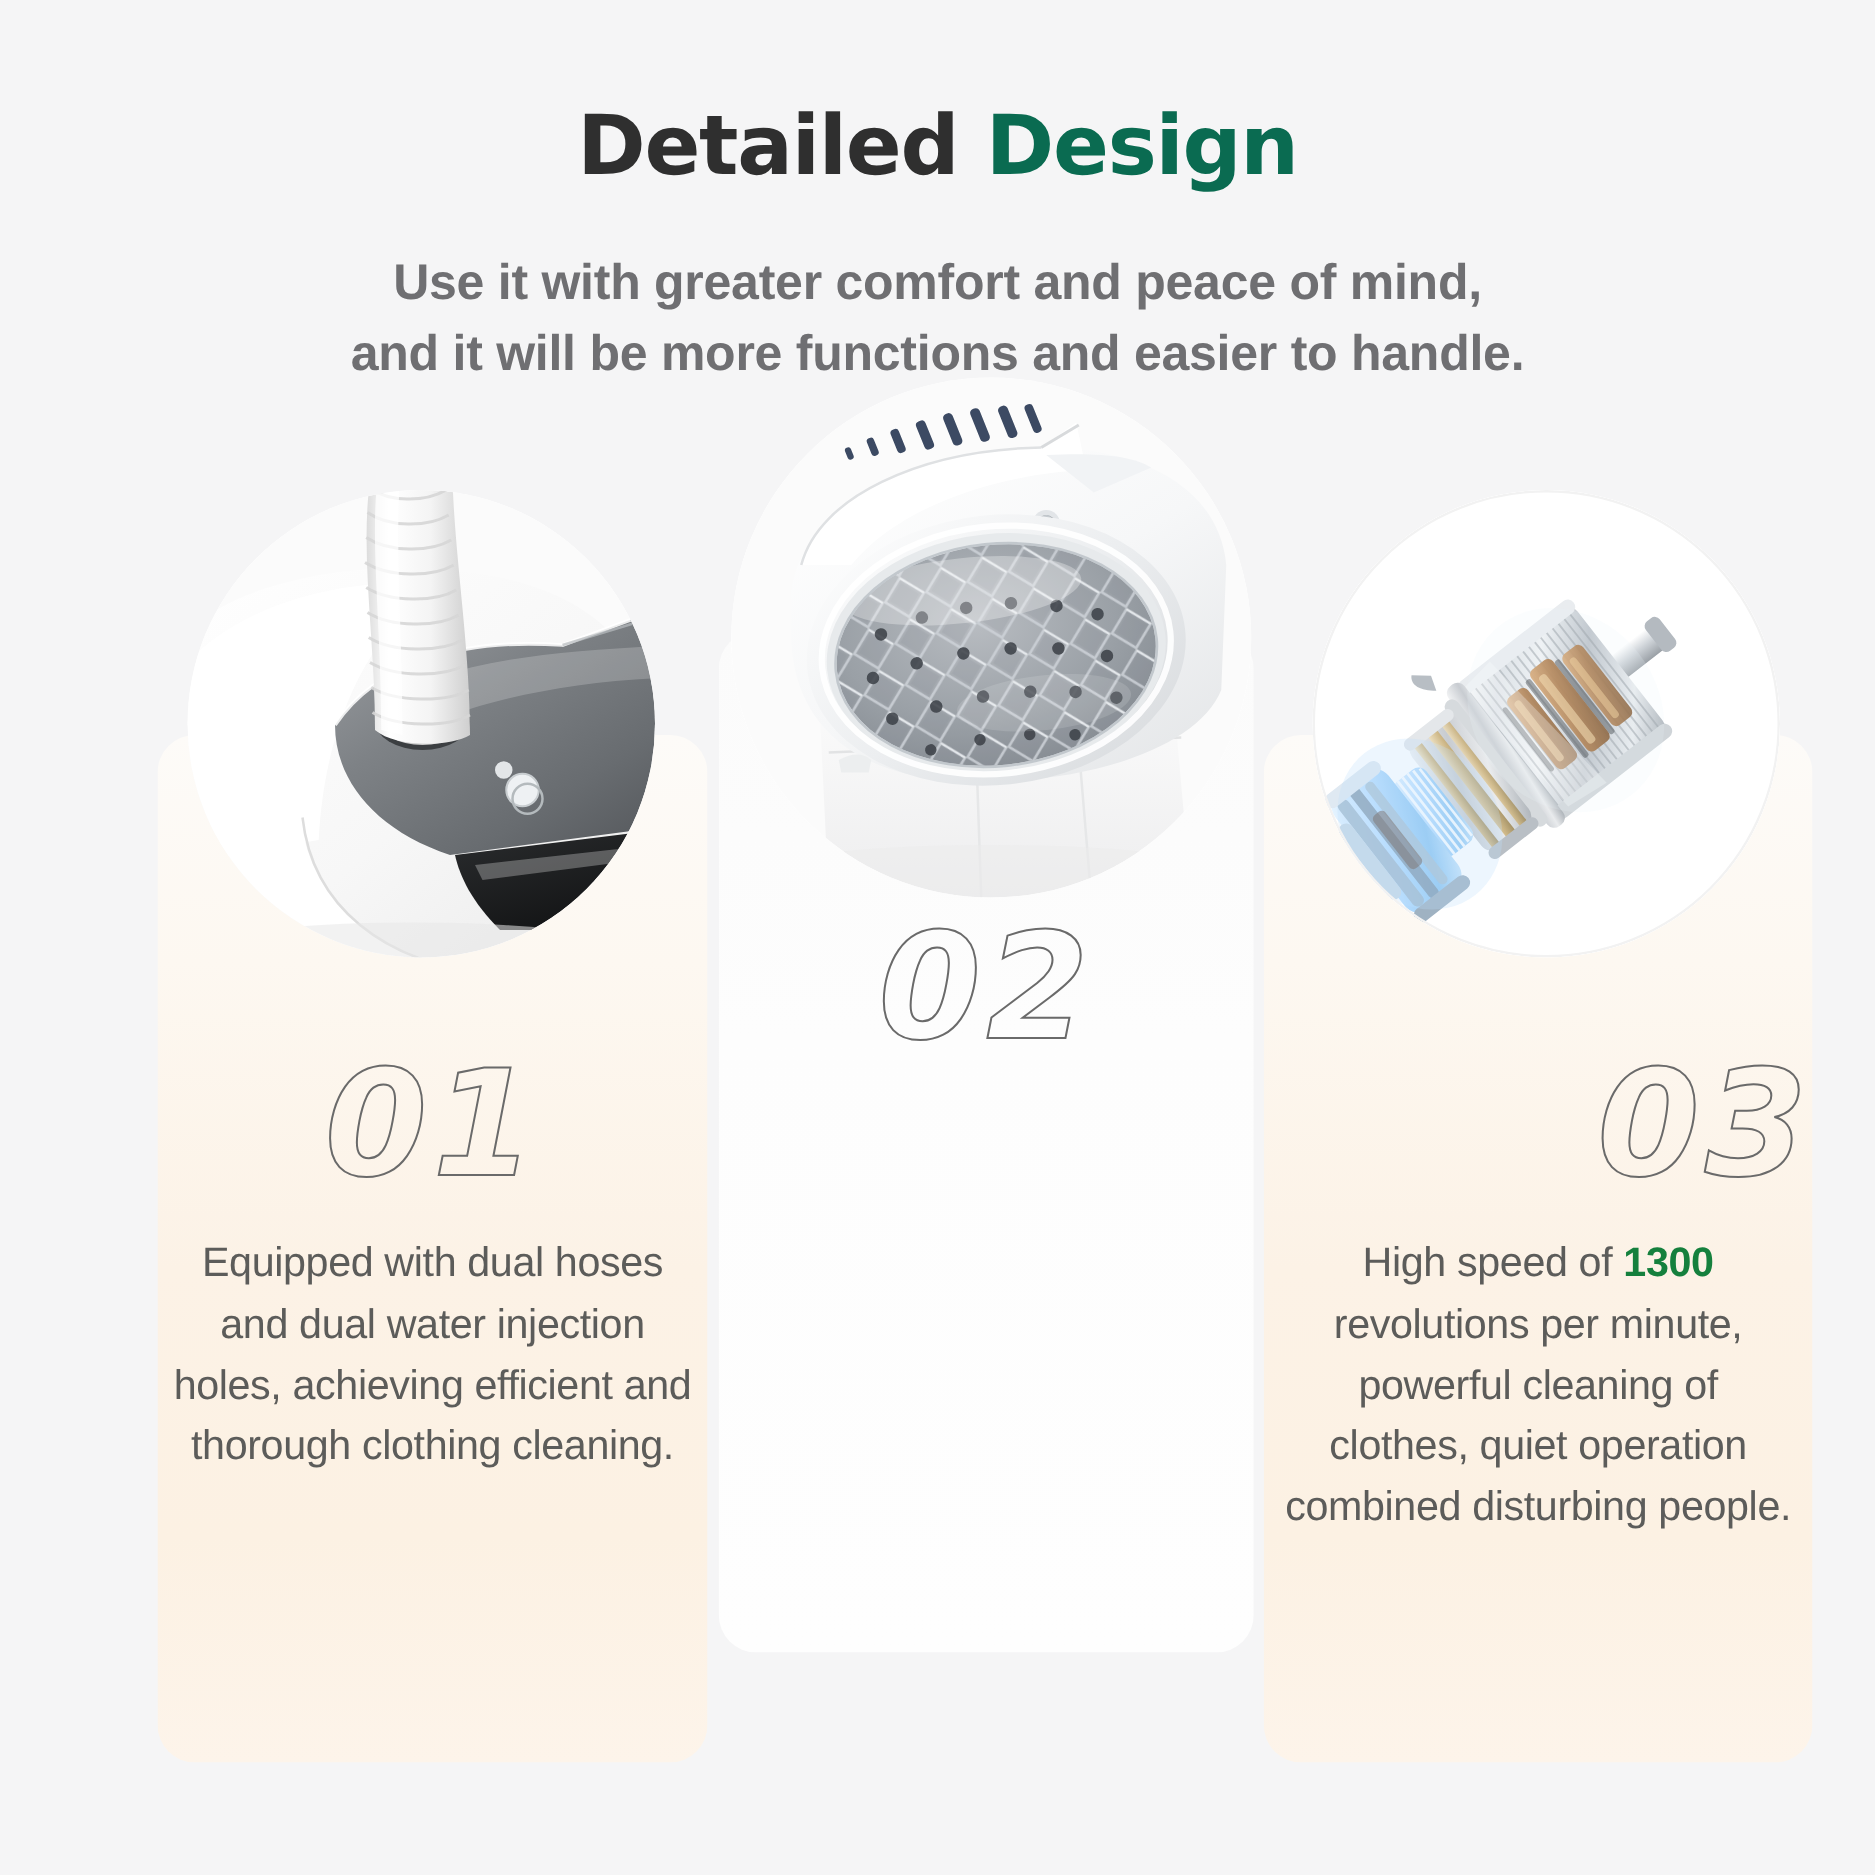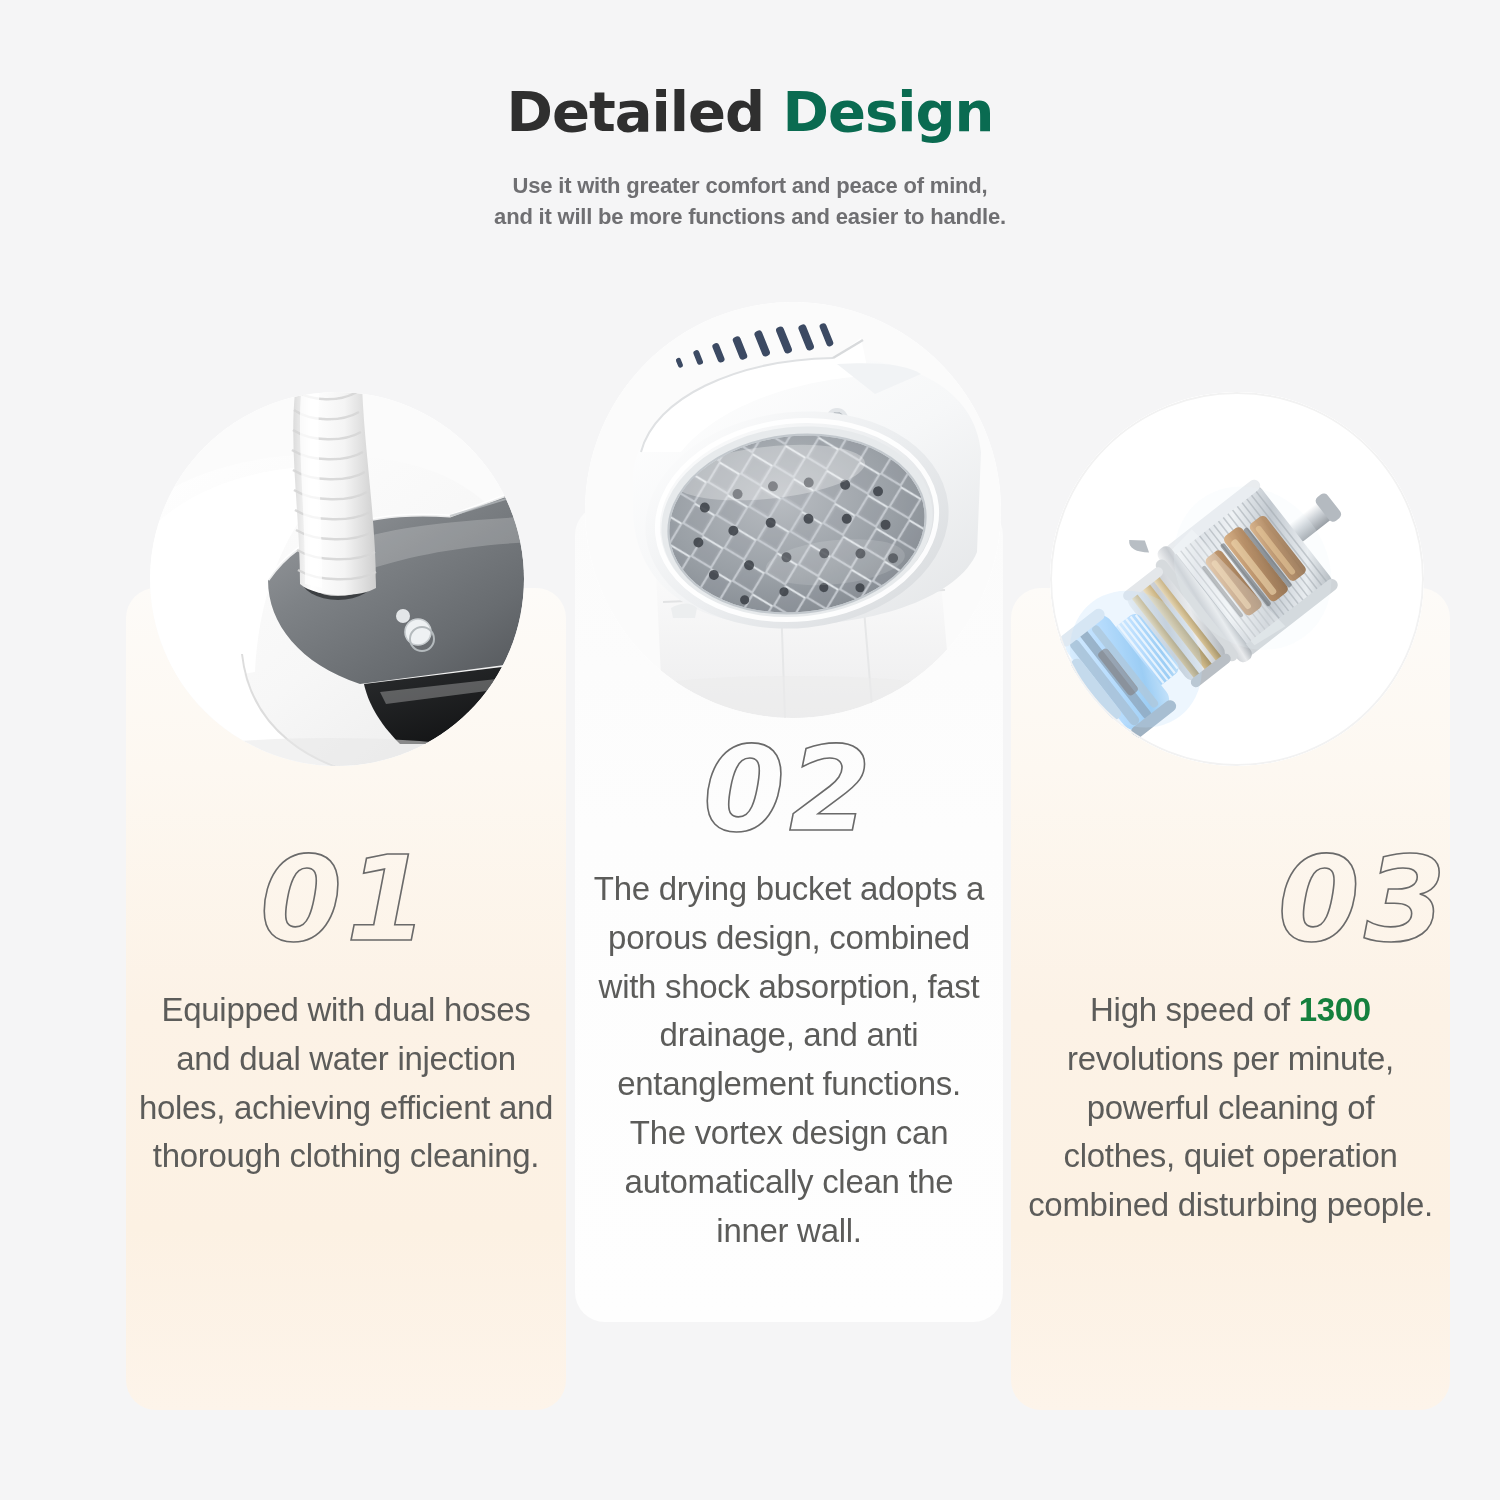--- a/index.html
+++ b/index.html
@@ -9,31 +9,31 @@
     font-family:"DejaVu Sans", sans-serif;
     position:relative;
     overflow:hidden;
   }
 
   
   .header { position:absolute; top:0; left:0; width:1500px; text-align:center; }
   .title {
     font-family:"DejaVu Sans", sans-serif;
     font-weight:bold;
-    font-size:56px;
+    font-size:66px;
     letter-spacing:-1px;
     line-height:1;
     padding-top:84px;
     white-space:nowrap;
   }
   .title .t-dark { color:#2f2f2f; }
   .title .t-green { color:#0a6b51; }
   .subtitle {
-    margin-top:30px;
-    font-size:22px;
+    margin-top:48px;
+    font-size:40px;
     line-height:1.42;
     color:#6f6f72;
     font-weight:bold;
     font-family:"Liberation Sans", sans-serif;
     letter-spacing:-0.2px;
   }
 
   
   .cards { position:absolute; top:0; left:0; width:1500px; height:1500px;margin-left:38px; }
 
@@ -133,23 +133,20 @@
       <div class="body-text">
         <span>Equipped with dual hoses and dual water injection holes, achieving efficient and thorough clothing cleaning.</span>
       </div>
     </div>
   </div>
 
   <div class="card card2">
     <div class="card-bg"></div>
     <div class="card-inner">
       <div class="num">02</div>
-      <div class="body-text">
-        <span>The drying bucket adopts a porous design, combined with shock absorption, fast drainage, and anti entanglement functions. The vortex design can automatically clean the inner wall.</span>
-      </div>
     </div>
   </div>
 
   <div class="card card3">
     <div class="card-bg"></div>
     <div class="card-inner">
       <div class="num">03</div>
       <div class="body-text"><span>High speed of </span><b>1300</b><span> revolutions per minute, powerful cleaning of clothes, quiet operation combined disturbing people.</span></div>
     </div>
   </div>

